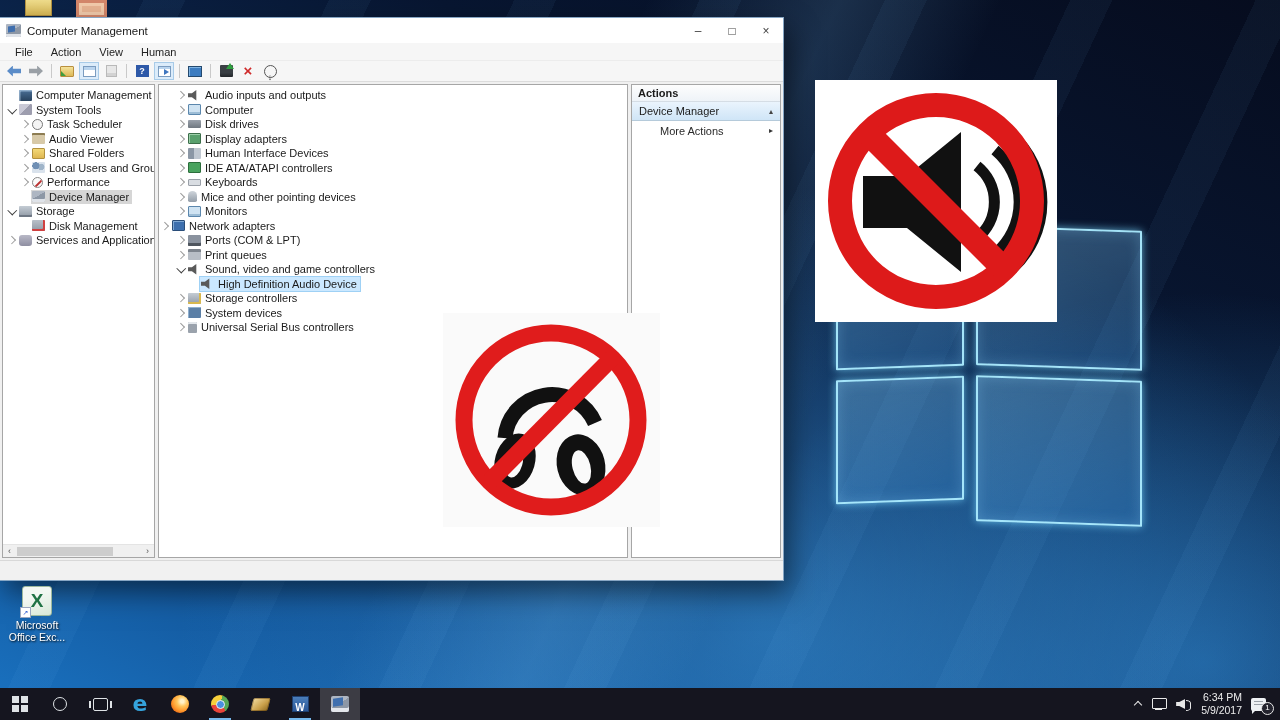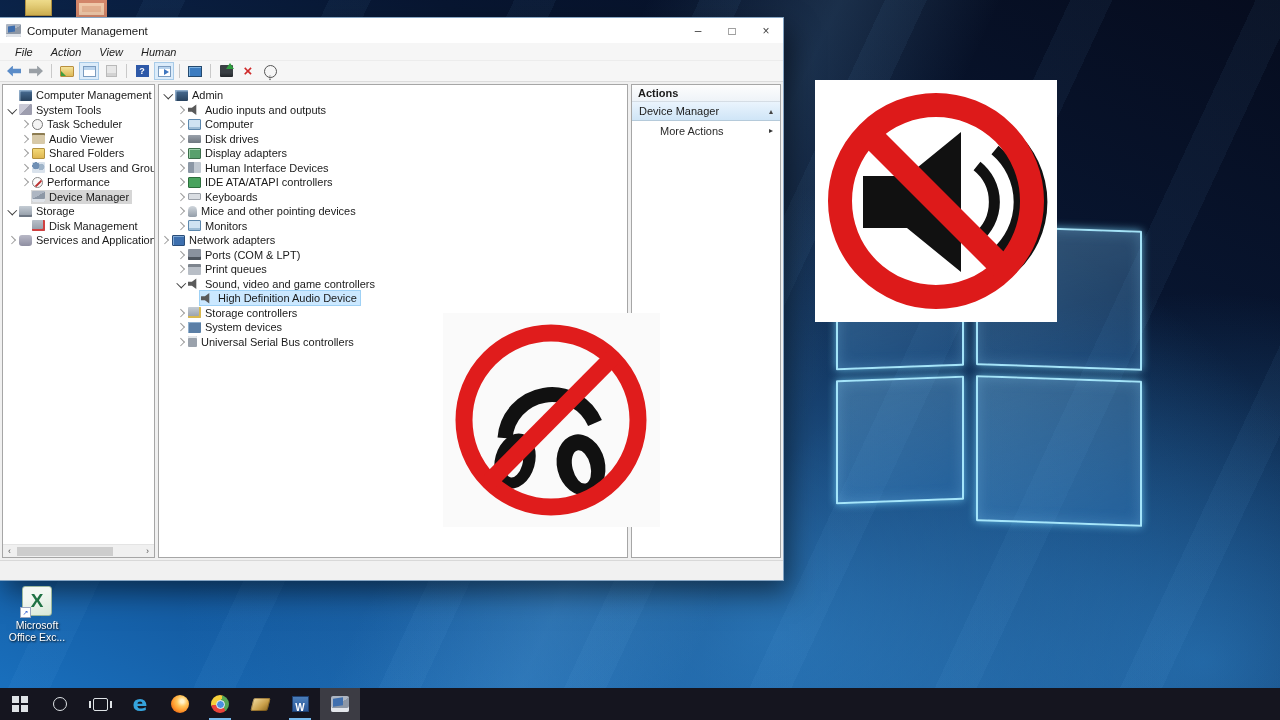--- a/index.html
+++ b/index.html
@@ -32,21 +32,21 @@
   
   .cm-window { position:absolute; left:0; top:18px; width:783px; height:562px; background:#f0f0f0;
     box-shadow:0 0 0 1px #87a6c4, 6px 12px 26px rgba(0,0,0,.5); display:flex; flex-direction:column; }
   .titlebar { height:25px; background:#fff; display:flex; align-items:center; padding-left:6px; flex:none; }
   .title-icon { width:15px; height:13px; margin-right:6px; border-radius:1px;
     background:linear-gradient(150deg,#aeb6c2 0 45%,#8d97a5 45% 100%); position:relative; box-shadow:inset 0 -3px 0 #dfe3e9; }
   .title-icon::before { content:""; position:absolute; left:2px; top:2px; width:7px; height:6px; background:#3f6fae; transform:skewY(-8deg); }
   .title-text { font-size:11.5px; color:#1a1a1a; }
   .controls { margin-left:auto; display:flex; height:100%; }
   .wctl { width:34px; display:flex; align-items:center; justify-content:center; font-size:12px; color:#444; }
-  .menubar { height:18px; background:#f6f6f6; display:flex; align-items:center; padding-left:6px; gap:0; border-bottom:1px solid #ececec; flex:none;font-style:italic; }
+  .menubar { height:18px; background:#f6f6f6; display:flex; align-items:center; padding-left:6px; gap:0; border-bottom:1px solid #ececec; flex:none; }
   .menu-item { font-size:11px; color:#222; padding:0 9px; }
   .toolbar { height:21px; background:#f6f6f6; border-bottom:1px solid #dcdcdc; display:flex; align-items:center; padding:0 4px; gap:2px; flex:none; }
   .tsep { width:1px; height:14px; background:#c9c9c9; margin:0 3px; }
   .tbtn { min-width:20px; height:18px; display:flex; align-items:center; justify-content:center; border:1px solid transparent; }
   .tbtn.active { background:#dcecfa; border-color:#a8cbe8; }
   .ic { display:inline-block; }
   .icon-back { width:14px; height:11px; background:#5b8cc8; clip-path:polygon(0 50%,42% 0,42% 30%,100% 30%,100% 70%,42% 70%,42% 100%); }
   .icon-forward { width:14px; height:11px; background:#9aa0a6; clip-path:polygon(100% 50%,58% 0,58% 30%,0 30%,0 70%,58% 70%,58% 100%); }
   .icon-folder { width:14px; height:11px; background:linear-gradient(#f4e29a,#ddb957); border:1px solid #b98f3e; border-radius:1px; position:relative; }
   .icon-folder::after { content:""; position:absolute; left:0; bottom:0; width:0; height:0; border-left:5px solid #3f9e3f; border-top:5px solid transparent; }
@@ -327,27 +327,20 @@
           </div>
         <div class="hscroll">
           <span class="harrow left"></span>
           <span class="hthumb"></span>
           <span class="hfill"></span>
           <span class="harrow right"></span>
         </div>
       </div>
       <div class="pane pane-middle">
         <div class="tree" id="device-tree">
-            <div class="trow" style="padding-left: 3px;">
-              <span class="exp open"></span>
-              <span class="rowsel">
-                <span class="ticon i-computer"></span>
-                <span class="tlabel">Admin</span>
-              </span>
-            </div>
             <div class="trow" style="padding-left: 16px;">
               <span class="exp closed"></span>
               <span class="rowsel">
                 <span class="ticon i-sound"></span>
                 <span class="tlabel">Audio inputs and outputs</span>
               </span>
             </div>
             <div class="trow" style="padding-left: 16px;">
               <span class="exp closed"></span>
               <span class="rowsel">
@@ -541,14 +534,28 @@
           <span class="ic app-media-app"></span>
         </div>
         <div class="tkapp">
           <span class="ic app-word"></span>
           <span class="runline"></span>
         </div>
         <div class="tkapp active">
           <span class="ic app-computer-management"></span>
         </div>
       </span>
+    <div class="tray">
+      <span id="tray-icons" style="display:flex;align-items:center;gap:9px">
+          <span class="trayicon tray-chevron-up"></span>
+          <span class="trayicon tray-network"></span>
+          <span class="trayicon tray-volume"></span>
+        </span>
+      <div class="clock">
+        <div>6:34 PM</div>
+        <div>5/9/2017</div>
+      </div>
+      <div class="notif">
+        <span class="badge">1</span>
+      </div>
+    </div>
   </div>
 </div>
 
 </body></html>

